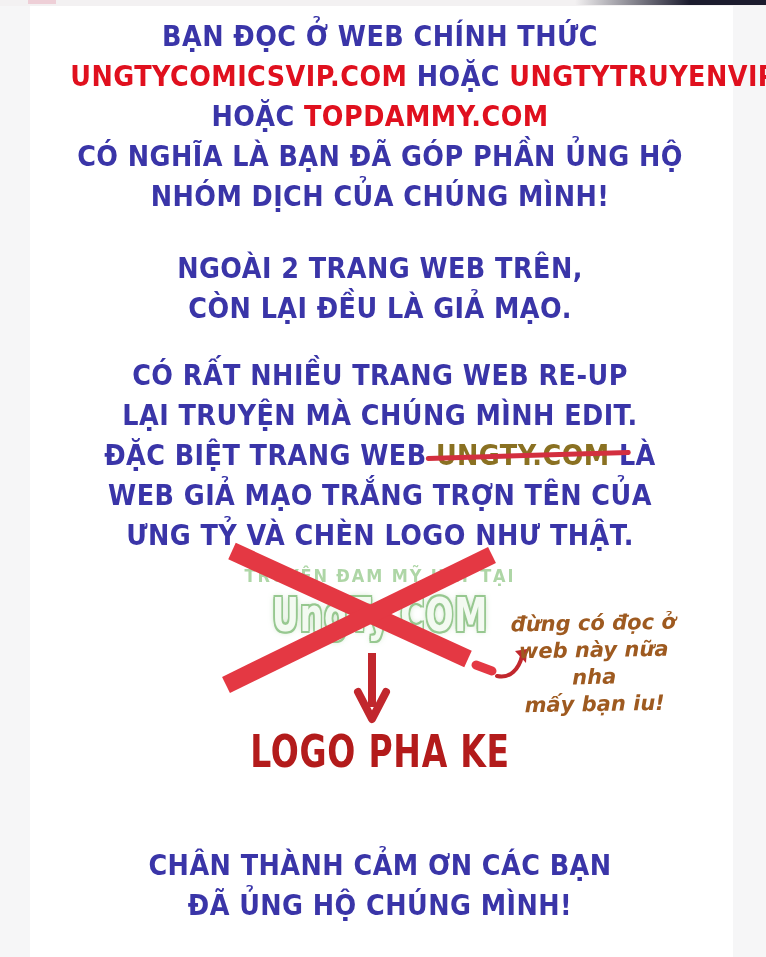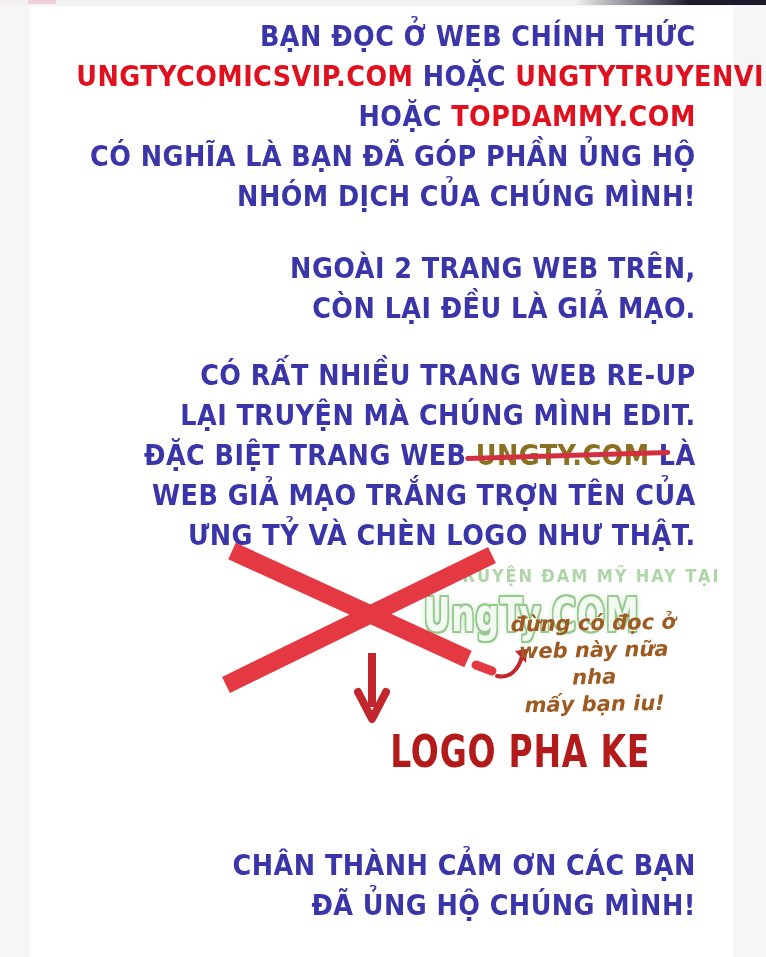--- a/index.html
+++ b/index.html
@@ -11,21 +11,21 @@
   
   .margin-strip{top:0;height:957px;background:#f6f6f7;}
   .m-left{left:0;width:30px;}
   .m-right{left:733px;width:33px;}
   .top-strip{top:0;left:0;width:766px;height:6px;background:#f3f1f2;}
   .top-dark{top:0;left:575px;width:191px;height:5px;
     background:linear-gradient(90deg, rgba(28,28,46,0) 0%, #1c1c2e 60%);}
   .top-pink{top:0;left:28px;width:28px;height:4px;background:#ecc9d2;opacity:.85;}
 
   
-  .col{left:34px;width:704px;text-align:right;}
+  .col{left:28px;width:704px;text-align:center;}
   .line{
     white-space:nowrap;line-height:40px;font-weight:bold;
     transform:scaleX(0.88);transform-origin:50% 50%;
     letter-spacing:0.5px;
   }
   .blue{color:var(--blue);}
   .red{color:var(--red);}
   .big{font-size:29px;}
   .olive{color:var(--olive);position:relative;display:inline-block;}
   .strike{

